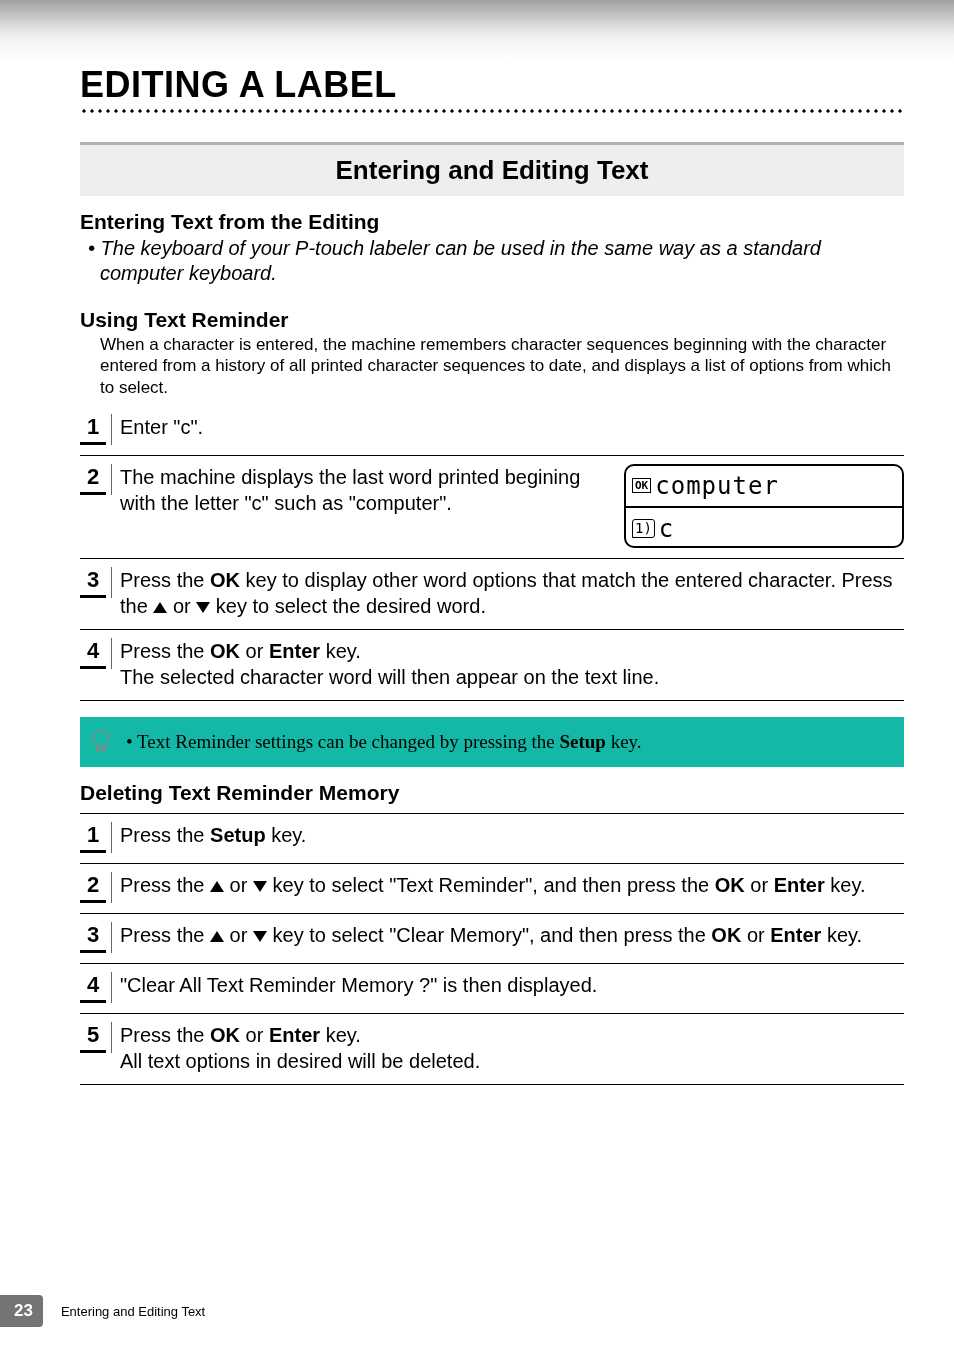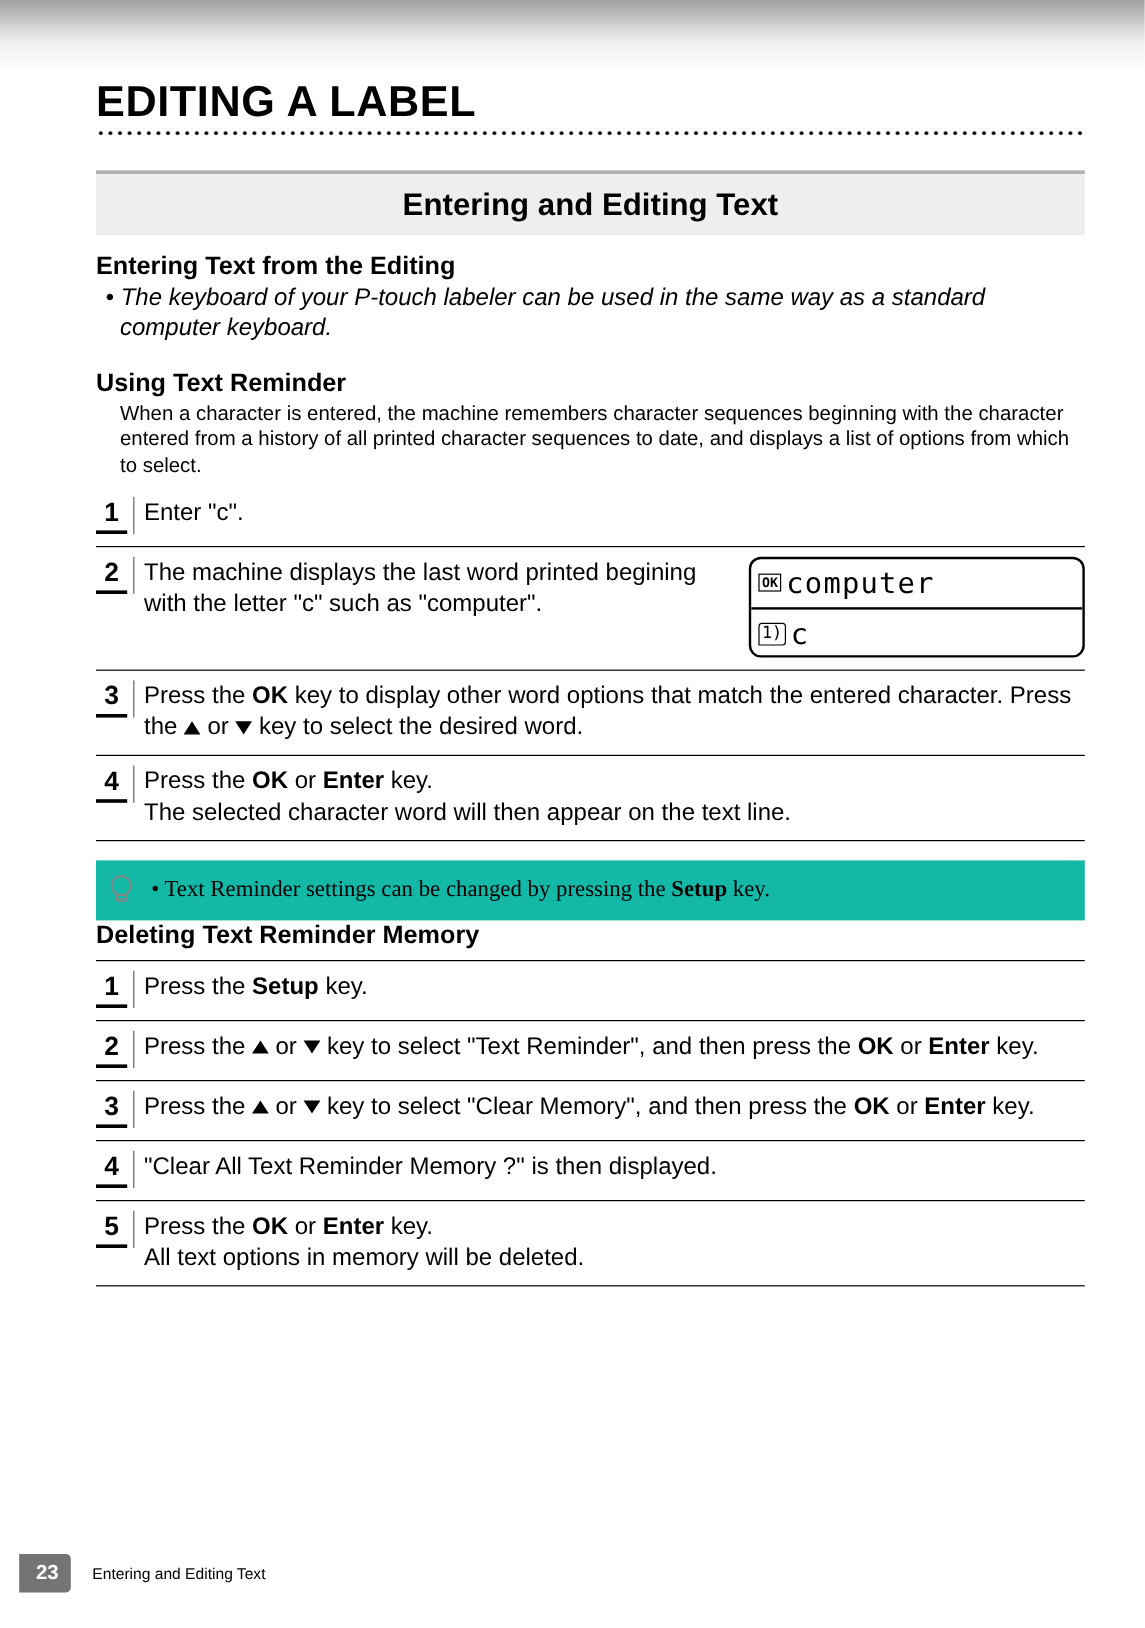--- a/index.html
+++ b/index.html
@@ -165,21 +165,21 @@
     border-right: 7px solid transparent;
     border-bottom: 11px solid #000;
   }
   .tri-down {
     border-left: 7px solid transparent;
     border-right: 7px solid transparent;
     border-top: 11px solid #000;
   }
   .footer {
     position: absolute;
-    left: 16px;
+    left: 0;
     bottom: 30px;
     display: flex;
     align-items: center;
     gap: 18px;
   }
   .page-tab {
     background: #747474;
     color: #fff;
     font-weight: bold;
     font-size: 17px;
@@ -257,21 +257,21 @@
     <svg class="bulb-icon" viewBox="0 0 22 26">
       <circle cx="11" cy="9" r="8" fill="none" stroke="#888" stroke-width="1.5"></circle>
       <path d="M7 17 h8 v3 a2 2 0 0 1 -2 2 h-4 a2 2 0 0 1 -2 -2 z" fill="none" stroke="#888" stroke-width="1.5"></path>
       <line x1="8" y1="20" x2="14" y2="20" stroke="#888" stroke-width="1"></line>
     </svg>
     <div class="note-text">
       <span>• Text Reminder settings can be changed by pressing the </span><b>Setup</b><span> key.</span>
     </div>
   </div>
 
-  <div class="subhead" style="margin-top:1px">Deleting Text Reminder Memory</div>
+  <div class="subhead" style="margin-top:14px">Deleting Text Reminder Memory</div>
 
   <div class="step-list" style="border-top:1px solid #000;">
 
     <div class="step">
       <div class="step-num">1</div>
       <div class="step-body">
         <span>Press the </span><b>Setup</b><span> key.</span>
       </div>
     </div>
 
@@ -291,21 +291,21 @@
 
     <div class="step">
       <div class="step-num">4</div>
       <div class="step-body">"Clear All Text Reminder Memory ?" is then displayed.</div>
     </div>
 
     <div class="step">
       <div class="step-num">5</div>
       <div class="step-body">
         <span>Press the </span><b>OK</b><span> or </span><b>Enter</b><span> key.</span><br>
-        <span>All text options in memory will be deleted.</span>
+        <span>All text options in desired will be deleted.</span>
       </div>
     </div>
 
   </div>
 
 </div>
 
 <div class="footer">
   <div class="page-tab">23</div>
   <div class="footer-text">Entering and Editing Text</div>

